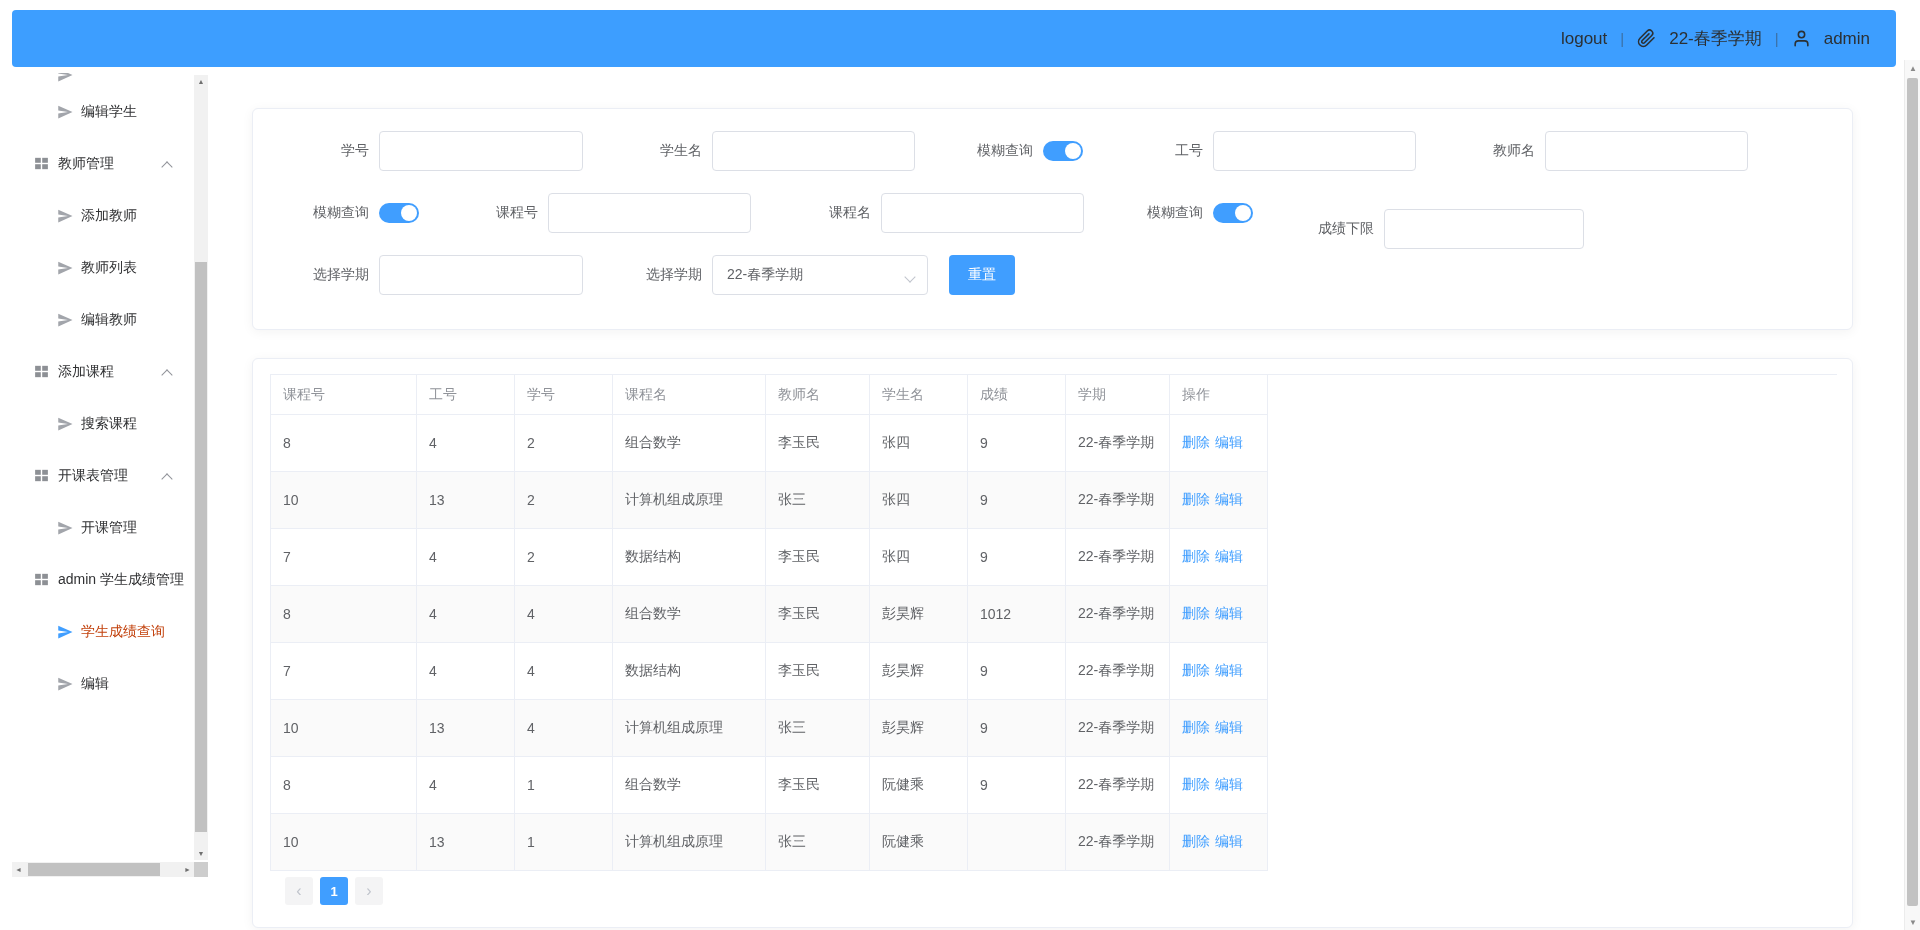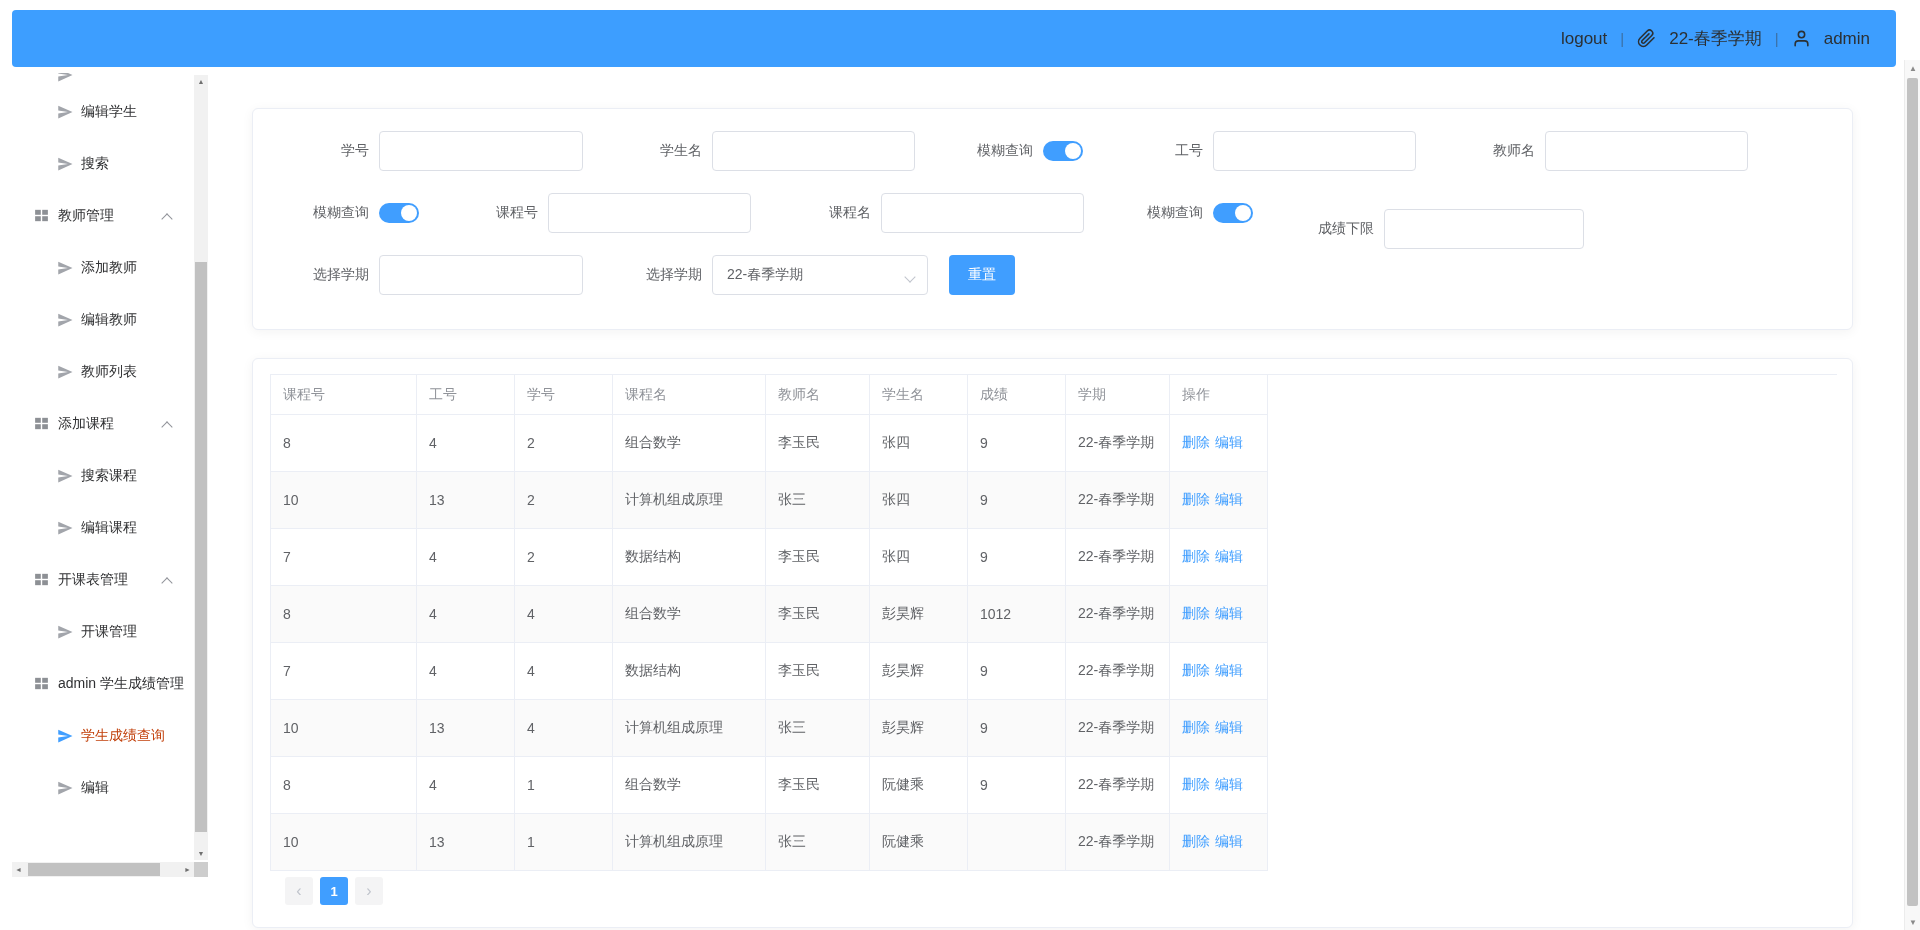--- a/index.html
+++ b/index.html
@@ -128,75 +128,63 @@
         <span class="mi-icon"><svg viewBox="0 0 24 24" width="18" height="18">
             <path d="M3 20.5l19-8.5L3 3.5v6.5l13 2-13 2z" fill="#a2a5ab"></path>
           </svg></span>
       </div>
       <div class="menu-item sub">
         <span class="mi-icon"><svg viewBox="0 0 24 24" width="18" height="18">
             <path d="M3 20.5l19-8.5L3 3.5v6.5l13 2-13 2z" fill="#a2a5ab"></path>
           </svg></span>
         <span>编辑学生</span>
       </div>
-      <div class="menu-item sub">
-        <span class="mi-icon"><svg viewBox="0 0 24 24" width="18" height="18">
-            <path d="M3 20.5l19-8.5L3 3.5v6.5l13 2-13 2z" fill="#a2a5ab"></path>
-          </svg></span>
-        <span>搜索</span>
-      </div>
       <div class="menu-item group">
         <span class="mi-icon"><svg viewBox="0 0 24 24" width="17" height="17">
             <rect x="3" y="4" width="8" height="7" fill="#8d9095"></rect>
             <rect x="13" y="4" width="8" height="7" fill="#8d9095"></rect>
             <rect x="3" y="13" width="8" height="7" fill="#8d9095"></rect>
             <rect x="13" y="13" width="8" height="7" fill="#8d9095"></rect>
           </svg></span>
         <span>教师管理</span>
         <span class="chev-up"></span>
       </div>
       <div class="menu-item sub">
         <span class="mi-icon"><svg viewBox="0 0 24 24" width="18" height="18">
             <path d="M3 20.5l19-8.5L3 3.5v6.5l13 2-13 2z" fill="#a2a5ab"></path>
           </svg></span>
         <span>添加教师</span>
       </div>
       <div class="menu-item sub">
         <span class="mi-icon"><svg viewBox="0 0 24 24" width="18" height="18">
             <path d="M3 20.5l19-8.5L3 3.5v6.5l13 2-13 2z" fill="#a2a5ab"></path>
           </svg></span>
+        <span>教师列表</span>
+      </div>
+      <div class="menu-item sub">
+        <span class="mi-icon"><svg viewBox="0 0 24 24" width="18" height="18">
+            <path d="M3 20.5l19-8.5L3 3.5v6.5l13 2-13 2z" fill="#a2a5ab"></path>
+          </svg></span>
         <span>编辑教师</span>
-      </div>
-      <div class="menu-item sub">
-        <span class="mi-icon"><svg viewBox="0 0 24 24" width="18" height="18">
-            <path d="M3 20.5l19-8.5L3 3.5v6.5l13 2-13 2z" fill="#a2a5ab"></path>
-          </svg></span>
-        <span>教师列表</span>
       </div>
       <div class="menu-item group">
         <span class="mi-icon"><svg viewBox="0 0 24 24" width="17" height="17">
             <rect x="3" y="4" width="8" height="7" fill="#8d9095"></rect>
             <rect x="13" y="4" width="8" height="7" fill="#8d9095"></rect>
             <rect x="3" y="13" width="8" height="7" fill="#8d9095"></rect>
             <rect x="13" y="13" width="8" height="7" fill="#8d9095"></rect>
           </svg></span>
         <span>添加课程</span>
         <span class="chev-up"></span>
       </div>
       <div class="menu-item sub">
         <span class="mi-icon"><svg viewBox="0 0 24 24" width="18" height="18">
             <path d="M3 20.5l19-8.5L3 3.5v6.5l13 2-13 2z" fill="#a2a5ab"></path>
           </svg></span>
         <span>搜索课程</span>
-      </div>
-      <div class="menu-item sub">
-        <span class="mi-icon"><svg viewBox="0 0 24 24" width="18" height="18">
-            <path d="M3 20.5l19-8.5L3 3.5v6.5l13 2-13 2z" fill="#a2a5ab"></path>
-          </svg></span>
-        <span>编辑课程</span>
       </div>
       <div class="menu-item group">
         <span class="mi-icon"><svg viewBox="0 0 24 24" width="17" height="17">
             <rect x="3" y="4" width="8" height="7" fill="#8d9095"></rect>
             <rect x="13" y="4" width="8" height="7" fill="#8d9095"></rect>
             <rect x="3" y="13" width="8" height="7" fill="#8d9095"></rect>
             <rect x="13" y="13" width="8" height="7" fill="#8d9095"></rect>
           </svg></span>
         <span>开课表管理</span>
         <span class="chev-up"></span>

